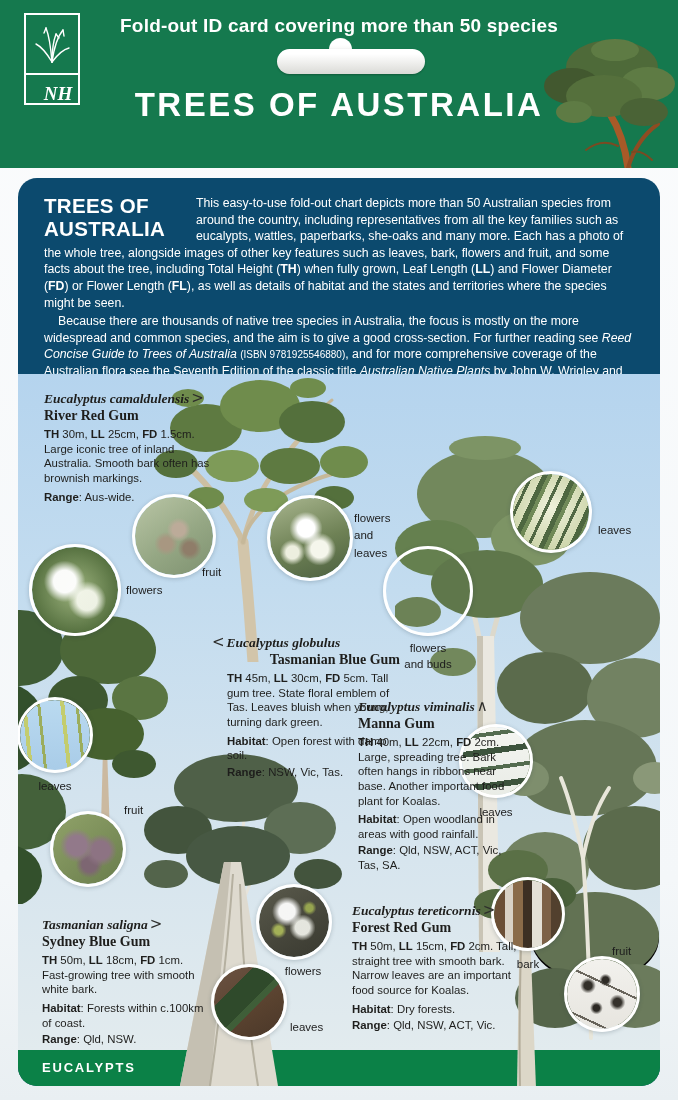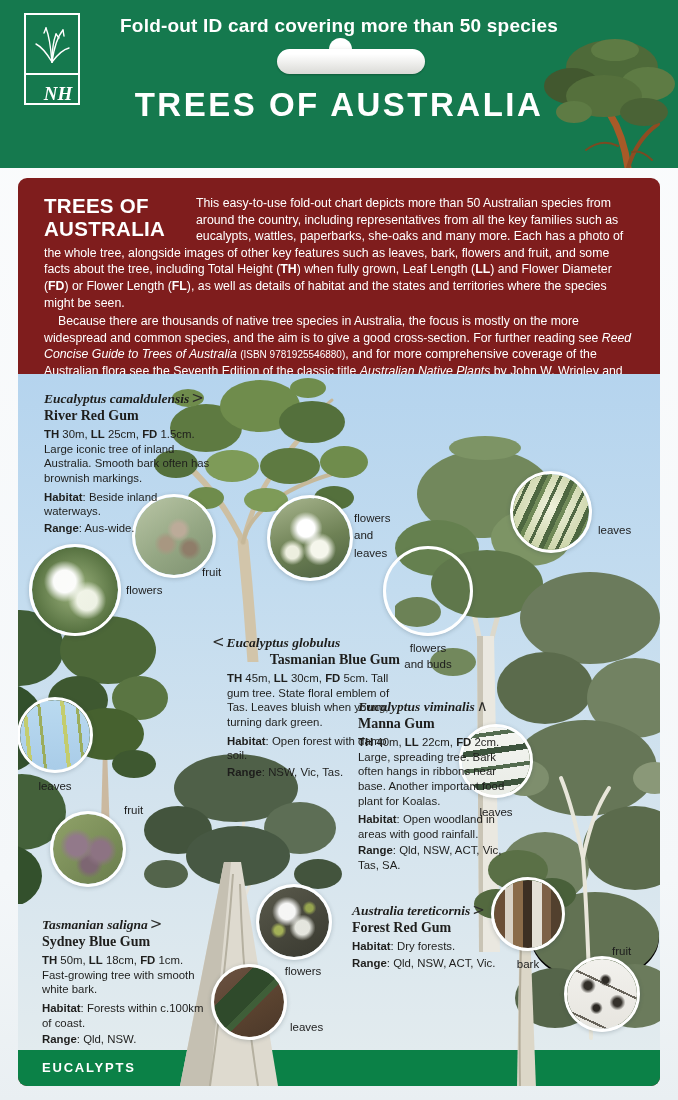--- a/index.html
+++ b/index.html
@@ -17,22 +17,22 @@
              background:linear-gradient(180deg,#ffffff 30%,#e3e3df 100%);}
   .banner-title{position:absolute;left:0;top:86px;width:100%;text-align:center;color:#fff;
                 font-size:33px;font-weight:bold;letter-spacing:2.5px;}
   .logo{position:absolute;left:24px;top:13px;width:56px;height:92px;border:2px solid #fff;box-sizing:border-box;}
   .logo-top{height:58px;border-bottom:2px solid #fff;display:flex;align-items:center;justify-content:center;}
   .logo-bottom{height:37px;display:flex;align-items:center;justify-content:center;
                font-family:"Liberation Serif",serif;font-style:italic;font-weight:bold;font-size:19px;color:#fff;padding-left:12px;}
   .banner-tree{position:absolute;right:0;top:34px;}
 
   
-  .card{position:absolute;left:18px;top:178px;width:642px;height:908px;border-radius:9px;overflow:hidden;
-        background:#7f1d1d;}
+  .card{position:absolute;left:18px;top:178px;width:642px;height:908px;border-radius:19px;overflow:hidden;
+        background:#0c4a6e;}
   .intro{position:relative;height:196px;box-sizing:border-box;padding:17px 26px 0 26px;color:#fff;}
   .intro-heading{float:left;width:152px;font-size:20.5px;font-weight:bold;line-height:1.12;letter-spacing:.3px;}
   .intro-text{font-size:12.3px;line-height:1.35;}
   .intro-text p{margin:0;}
   .intro-text p + p{margin-top:2px;text-indent:14px;}
   .intro-text i{font-style:italic;}
   .intro-text .sm{font-size:10px;}
   .sm{font-size:10px;}
 
   
@@ -324,21 +324,20 @@
           <ellipse cx="82" cy="52" rx="24" ry="16" fill="#49603a"></ellipse>
           <ellipse cx="26" cy="62" rx="22" ry="15" fill="#53693f"></ellipse>
           <ellipse cx="60" cy="82" rx="26" ry="16" fill="#49603a"></ellipse>
         </g>
       </svg>
 
       <div class="sp" id="sp-camaldulensis">
         <div class="sp-name"><span>Eucalyptus camaldulensis</span><span class="sp-arrow">&gt;</span></div>
         <div class="sp-common">River Red Gum</div>
         <p><b>TH</b> 30m, <b>LL</b> 25cm, <b>FD</b> 1.5cm. Large iconic tree of inland Australia. Smooth bark often has brownish markings.</p>
-        <p class="tight"><b>Habitat</b>: Beside inland waterways.</p>
         <p><b>Range</b>: Aus-wide.</p>
       </div>
 
       <div class="sp" id="sp-globulus">
         <div class="sp-name"><span class="sp-arrow">&lt;</span><span>Eucalyptus globulus</span></div>
         <div class="sp-common" style="padding-left:17px;text-align:right;">Tasmanian Blue Gum</div>
         <div style="padding-left:17px;">
           <p><b>TH</b> 45m, <b>LL</b> 30cm, <b>FD</b> 5cm. Tall gum tree. State floral emblem of Tas. Leaves bluish when young, turning dark green.</p>
           <p class="tight"><b>Habitat</b>: Open forest with damp soil.</p>
           <p><b>Range</b>: NSW, Vic, Tas.</p>
@@ -355,22 +354,23 @@
 
       <div class="sp" id="sp-saligna">
         <div class="sp-name"><span>Tasmanian saligna</span><span class="sp-arrow">&gt;</span></div>
         <div class="sp-common">Sydney Blue Gum</div>
         <p><b>TH</b> 50m, <b>LL</b> 18cm, <b>FD</b> 1cm. Fast-growing tree with smooth white bark.</p>
         <p class="tight"><b>Habitat</b>: Forests within c.100km of coast.</p>
         <p><b>Range</b>: Qld, NSW.</p>
       </div>
 
       <div class="sp" id="sp-tereticornis">
-        <div class="sp-name"><span>Australia tereticornis</span><span class="sp-arrow">&gt;</span></div>
+        <div class="sp-name"><span>Eucalyptus tereticornis</span><span class="sp-arrow">&gt;</span></div>
         <div class="sp-common">Forest Red Gum</div>
+        <p><b>TH</b> 50m, <b>LL</b> 15cm, <b>FD</b> 2cm. Tall, straight tree with smooth bark. Narrow leaves are an important food source for Koalas.</p>
         <p class="tight"><b>Habitat</b>: Dry forests.</p>
         <p><b>Range</b>: Qld, NSW, ACT, Vic.</p>
       </div>
 
       <div class="inset" id="c1">
           <div class="face"></div>
         </div>
       <div class="inset" id="c2">
           <div class="face"></div>
         </div>

